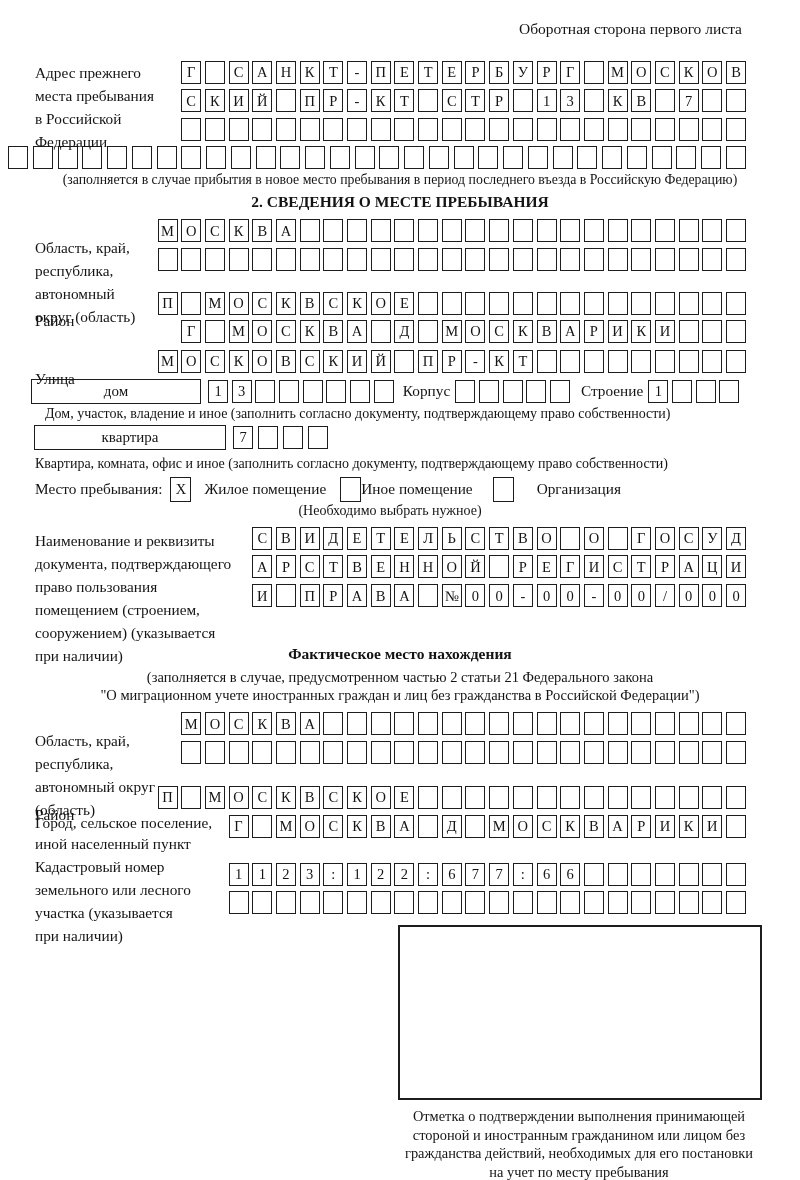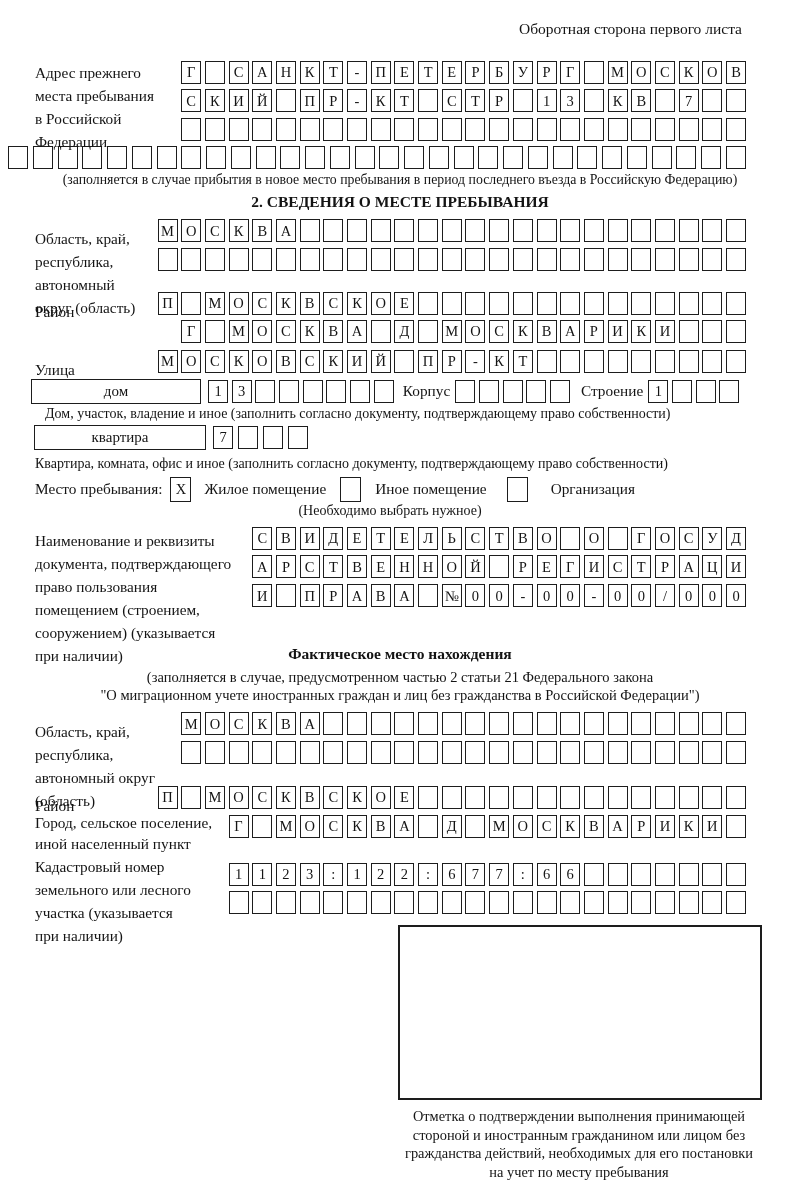--- a/index.html
+++ b/index.html
@@ -23,21 +23,21 @@
     font-size:14.5px; line-height:1;
   }
   .cells-stretch { display:flex; justify-content:space-between; margin:0 54px 0 8px; }
   .cells-stretch .cell { width:20px; }
 
   .frow { position:relative; }
   .boxcol { display:flex; flex-direction:column; gap:5.4px; align-items:flex-end;
             margin-left:auto; margin-right:54px; width:fit-content; }
   .rowright { margin-left:auto; margin-right:54px; width:fit-content; }
 
-  .flabel { position:absolute; left:35px; top:8px; font-size:15.3px; line-height:23px; }
+  .flabel { position:absolute; left:35px; top:17px; font-size:15.3px; line-height:23px; }
   .flabel.lh21 { line-height:21.5px; }
 
   .note-center { text-align:center; font-size:13.8px; line-height:16px; }
   .h-bold { text-align:center; font-weight:bold; font-size:15.5px; }
 
   .wide-box {
     box-sizing:border-box; border:1.9px solid #1d1d1d; height:25px;
     display:flex; align-items:center; justify-content:center;
     font-size:15px; flex:0 0 auto;
   }
@@ -363,36 +363,36 @@
     <div class="cells">
         <span class="cell">1</span>
         <span class="cell"></span>
         <span class="cell"></span>
         <span class="cell"></span>
       </div>
   </div>
   <div class="note-center" style="margin-top:2px; text-align:left; padding-left:45px; font-size:14px;">Дом, участок, владение и иное (заполнить согласно документу, подтверждающему право собственности)</div>
 
   <div style="display:flex; align-items:center; margin:3px 0 0 34px;">
-    <div class="wide-box" style="width:172px;">квартира</div>
+    <div class="wide-box" style="width:192px;">квартира</div>
     <div class="cells" style="margin-left:7px; gap:5px;">
         <span class="cell">7</span>
         <span class="cell"></span>
         <span class="cell"></span>
         <span class="cell"></span>
       </div>
   </div>
   <div class="note-center" style="margin-top:6px; text-align:left; padding-left:35px; font-size:14px;">Квартира, комната, офис и иное (заполнить согласно документу, подтверждающему право собственности)</div>
 
   <div style="display:flex; align-items:center; margin:5px 0 0 35px;">
     <span class="inline-lbl">Место пребывания:</span>
     <span class="cellbox" style="margin-left:8px;">X</span>
     <span class="inline-lbl" style="margin-left:13px;">Жилое помещение</span>
     <span class="cellbox" style="margin-left:14px;"></span>
-    <span class="inline-lbl" style="margin-left:14px;">Иное помещение</span>
+    <span class="inline-lbl" style="">Иное помещение</span>
     <span class="cellbox" style="margin-left:20px;"></span>
     <span class="inline-lbl" style="margin-left:23px;">Организация</span>
   </div>
   <div class="note-center" style="margin-top:1px; width:420px; margin-left:180px; font-size:14px;">(Необходимо выбрать нужное)</div>
 
   <div class="frow" style="margin-top:8px;">
     <div class="flabel" style="top:2px; width:215px;">
       <div>Наименование и реквизиты</div>
       <div>документа, подтверждающего</div>
       <div>право пользования</div>

